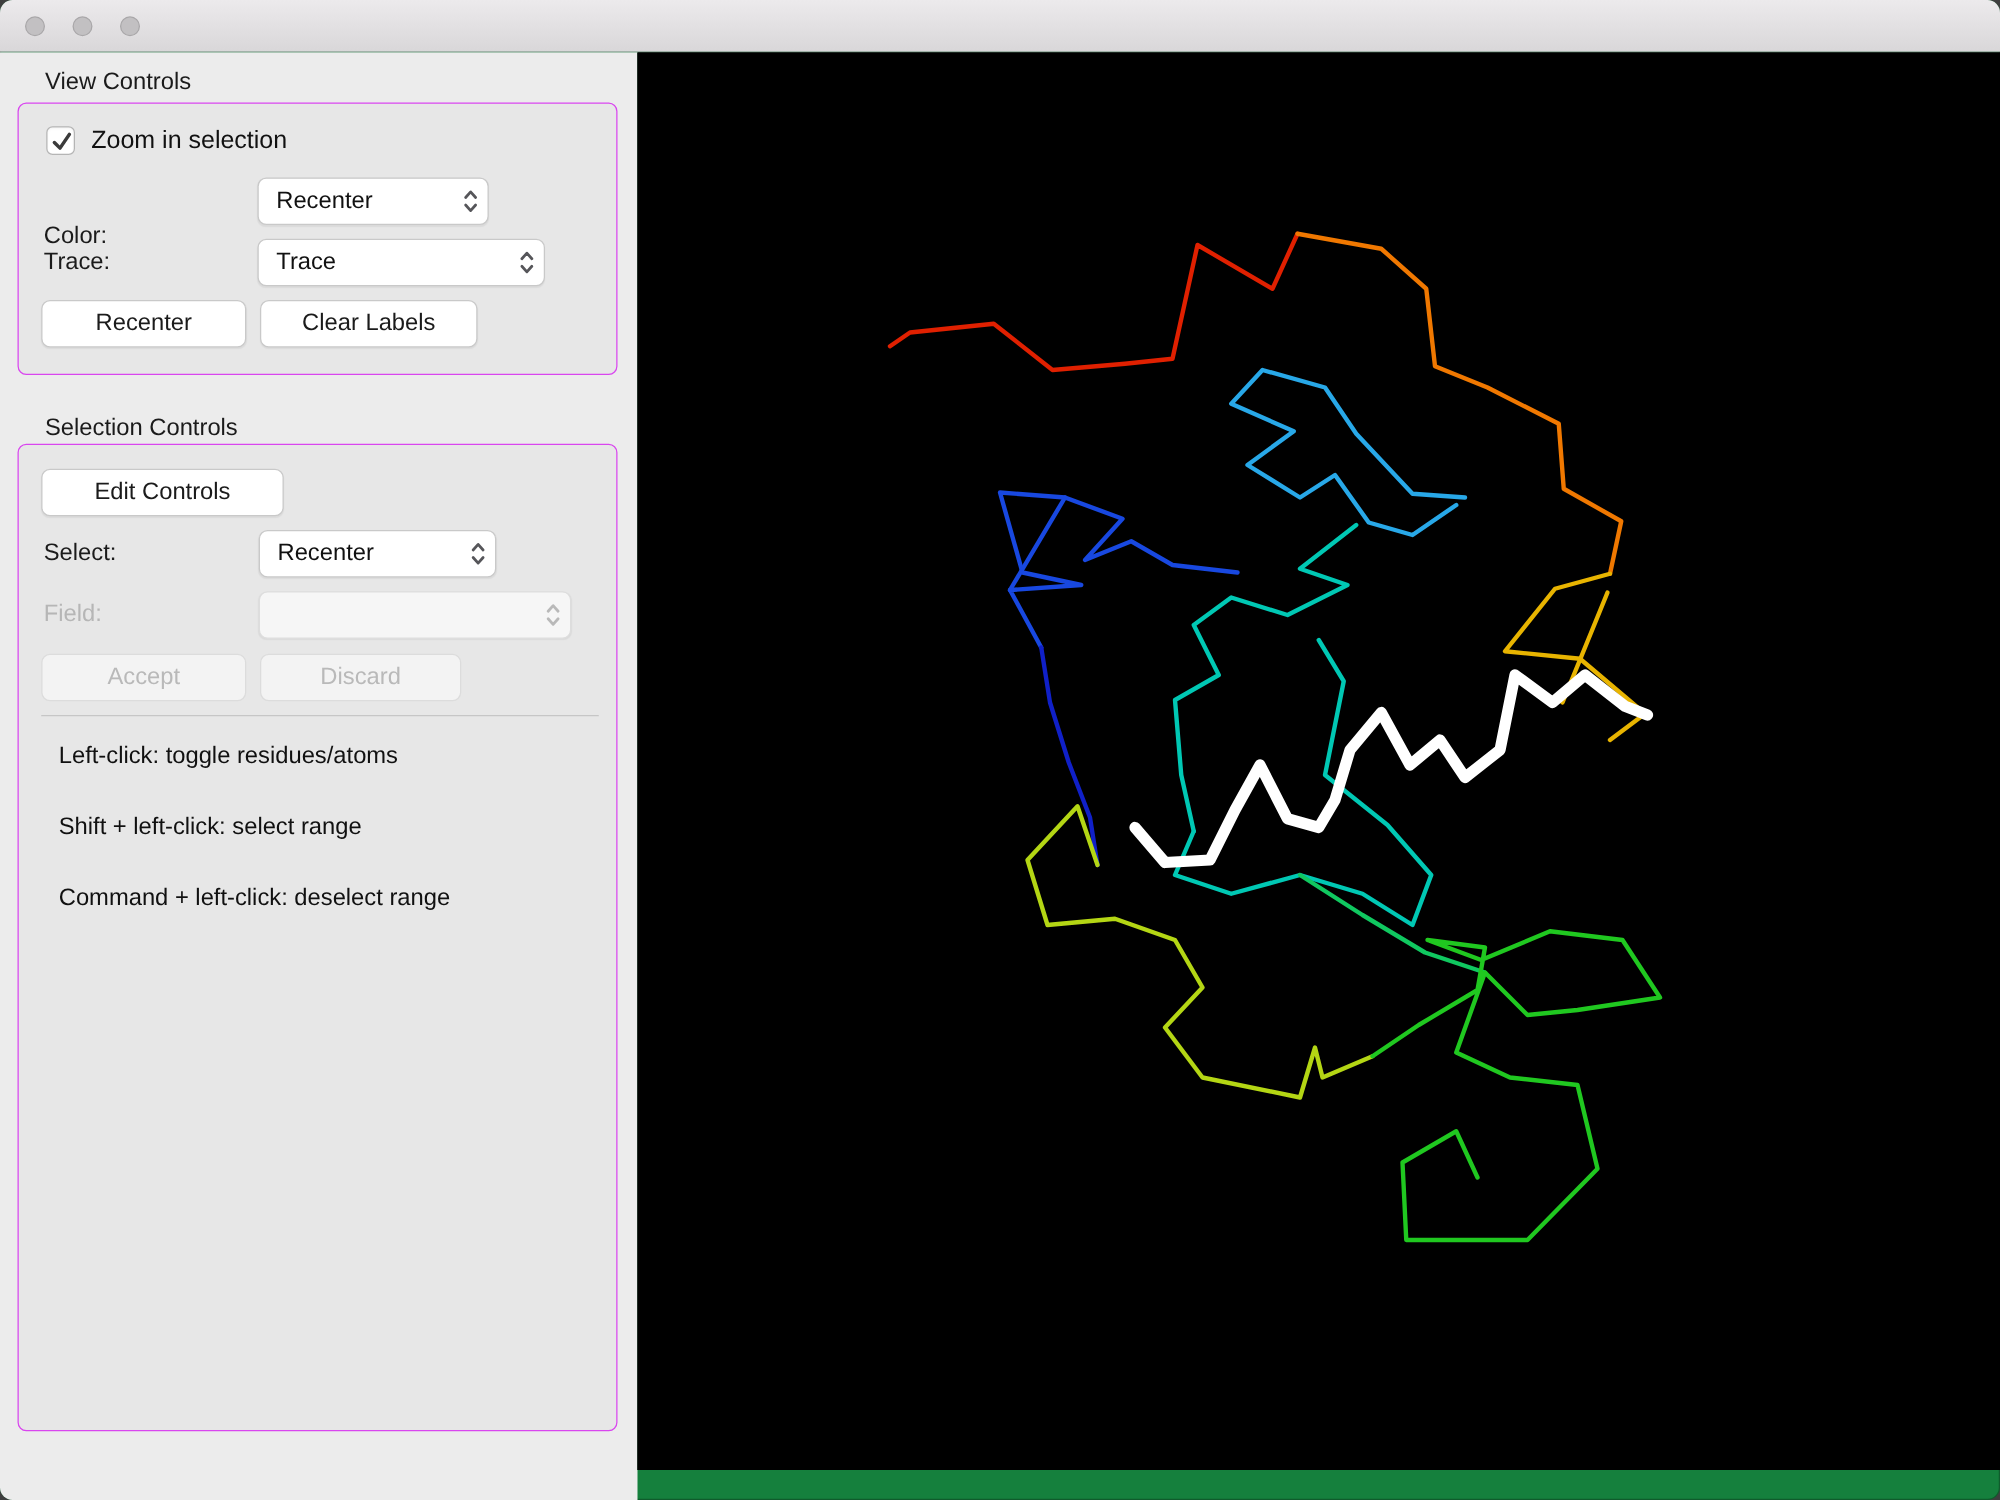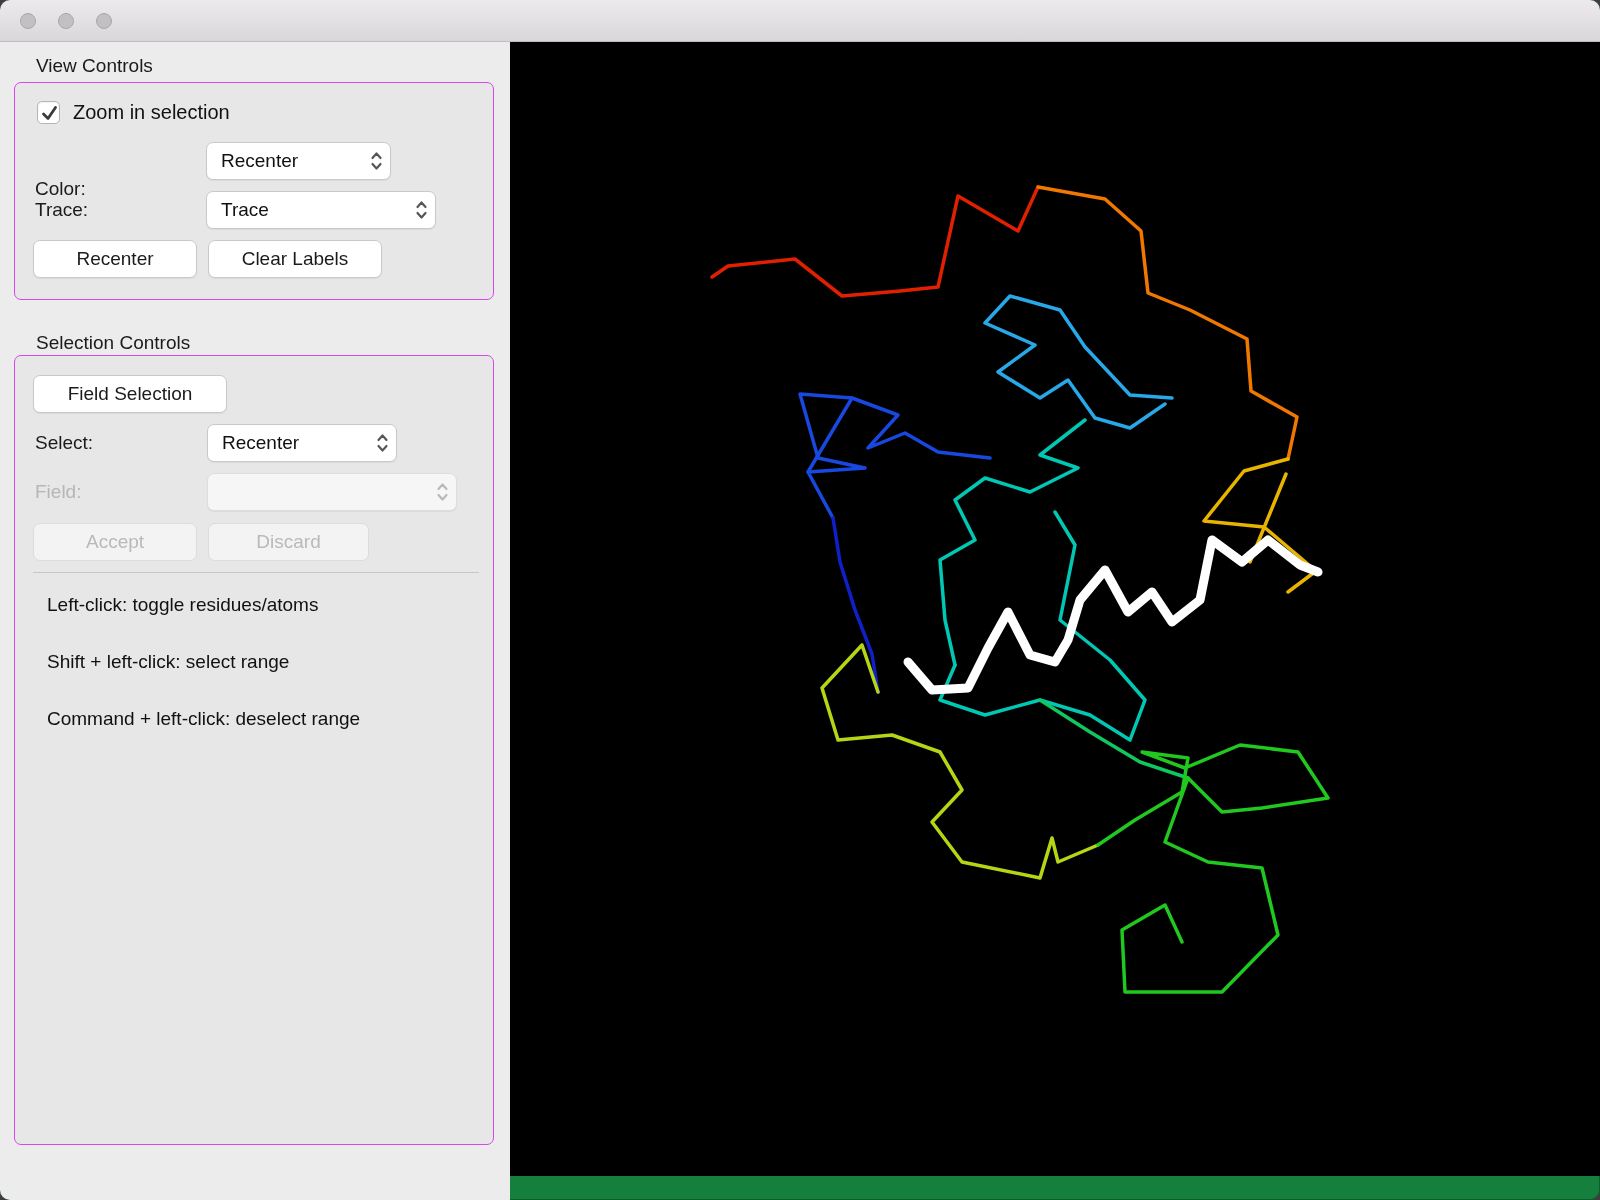--- a/index.html
+++ b/index.html
@@ -162,21 +162,21 @@
       </div>
 
       <button class="btn" style="left:18px; top:157px; width:164px;">Recenter</button>
       <button class="btn" style="left:193px; top:157px; width:174px;">Clear Labels</button>
     </div>
 
     <div class="section-heading" style="left:36px; top:290px;">Selection Controls</div>
 
     <div class="groupbox gb2">
 
-      <button class="btn" style="left:18px; top:19px; width:194px;">Field Selection</button>
+      <button class="btn" style="left:18px; top:19px; width:194px;">Edit Controls</button>
 
       <span class="label" style="left:20px; top:76px;">Select:</span>
       <div class="dropdown" style="left:192px; top:68px; width:190px;">
         <span>Recenter</span>
         <span class="stepper">
           <svg width="15" height="24" viewBox="0 0 15 24">
             <path d="M3.5 9 L7.5 4.5 L11.5 9" stroke="#56565a" stroke-width="2.2" fill="none" stroke-linecap="round" stroke-linejoin="round"></path>
             <path d="M3.5 15 L7.5 19.5 L11.5 15" stroke="#56565a" stroke-width="2.2" fill="none" stroke-linecap="round" stroke-linejoin="round"></path>
           </svg>
         </span>

